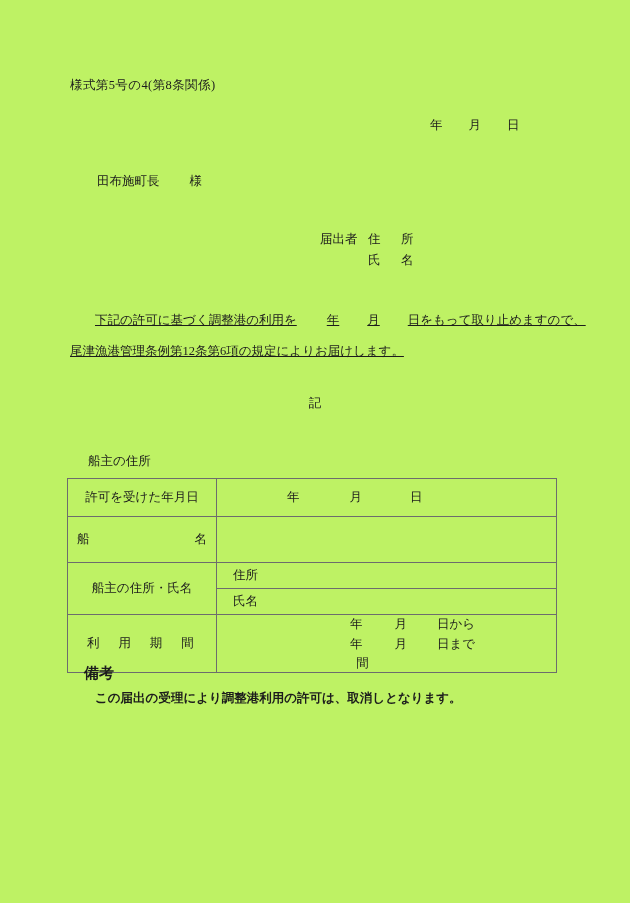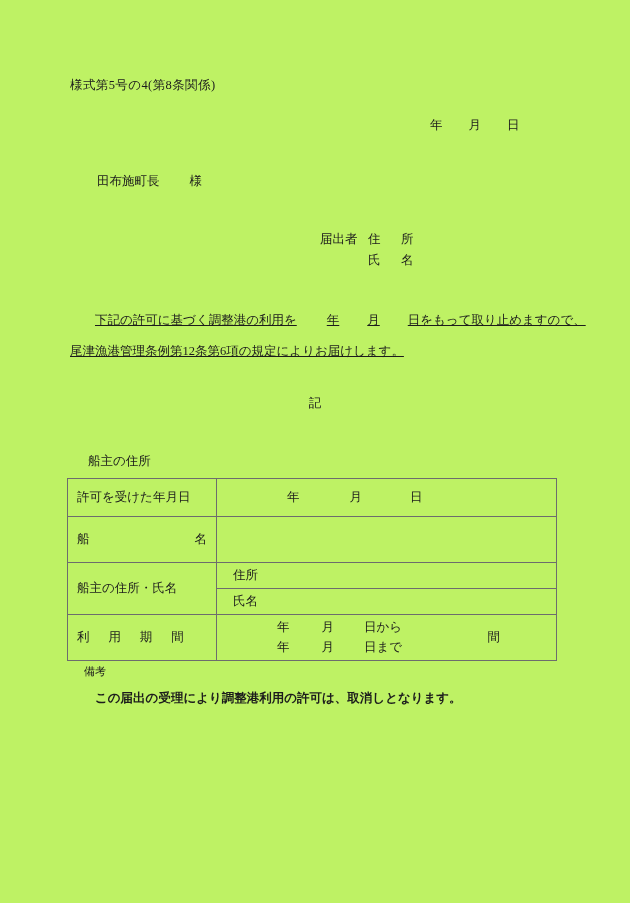--- a/index.html
+++ b/index.html
@@ -103,20 +103,21 @@
     font-size: 12.5px;
   }
   .permit-table td {
     border: 1px solid #6d6d6d;
     padding: 0;
     vertical-align: middle;
   }
   .lbl-cell {
     width: 130px;
     padding: 0 9px !important;
+    text-align: center;
   }
   .lbl-just {
     display: flex;
     justify-content: space-between;
     width: 100%;
   }
   .lbl-plain { white-space: nowrap; }
   .lbl-spaced { letter-spacing: 3.2px; white-space: nowrap; }
 
   .val-cell { padding: 0 10px !important; }
@@ -132,36 +133,38 @@
 
   .sub-val { padding: 0 16px !important; }
 
   .period-wrap {
     display: flex;
     align-items: center;
     justify-content: space-between;
     height: 100%;
     padding: 0 8px;
     box-sizing: border-box;
+    flex-direction: column;
   }
   .period-dates {
     padding-left: 52px;
     line-height: 20px;
     white-space: nowrap;
   }
   .period-dates .pg1 { display: inline-block; width: 32px; }
   .period-dates .pg2 { display: inline-block; width: 30px; }
   .period-unit { padding-right: 48px; white-space: nowrap; }
 
   .notes-label {
     position: absolute;
     left: 84px;
     top: 664px;
-    font-size: 11px;
-    white-space: nowrap;
+    font-size: 15px;
+    white-space: nowrap;
+    font-weight: bold;
   }
   .notes-text {
     position: absolute;
     left: 95px;
     top: 690px;
     font-size: 12.5px;
     white-space: nowrap;
     font-weight: bold;
   }
 </style>

